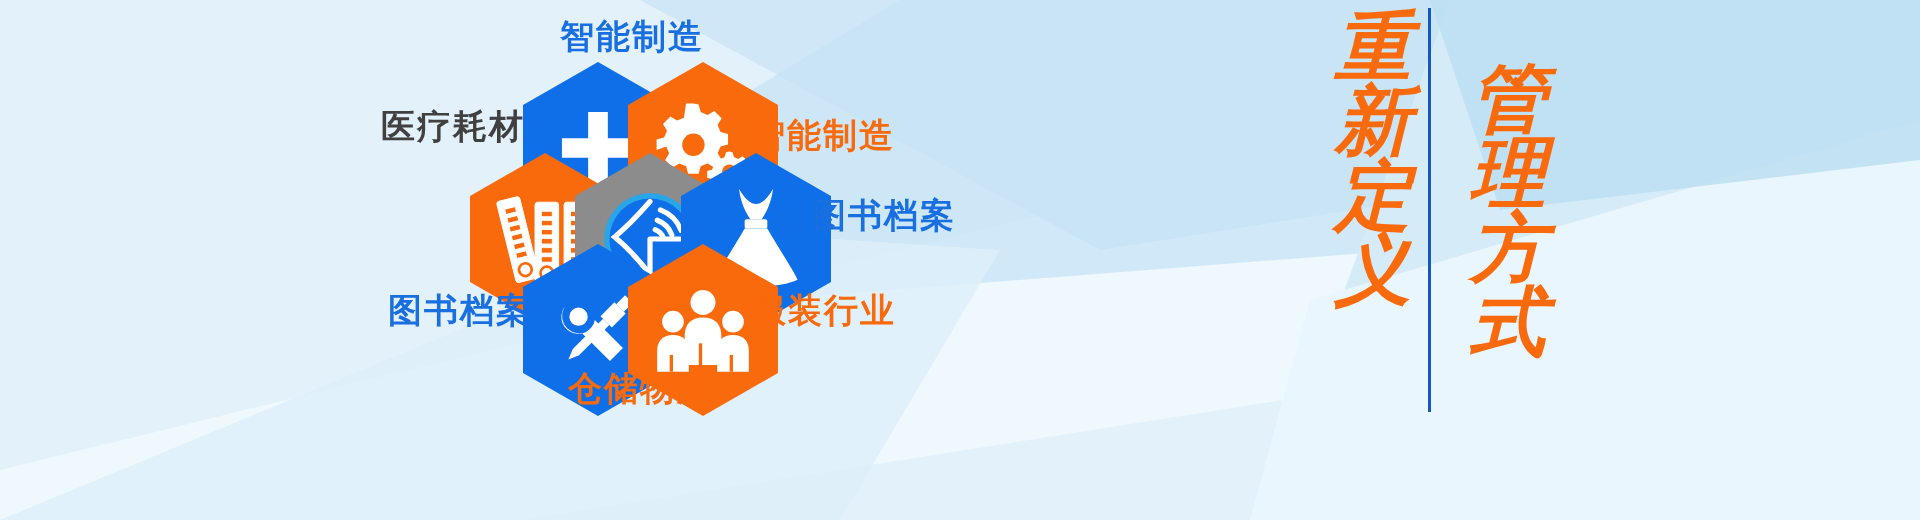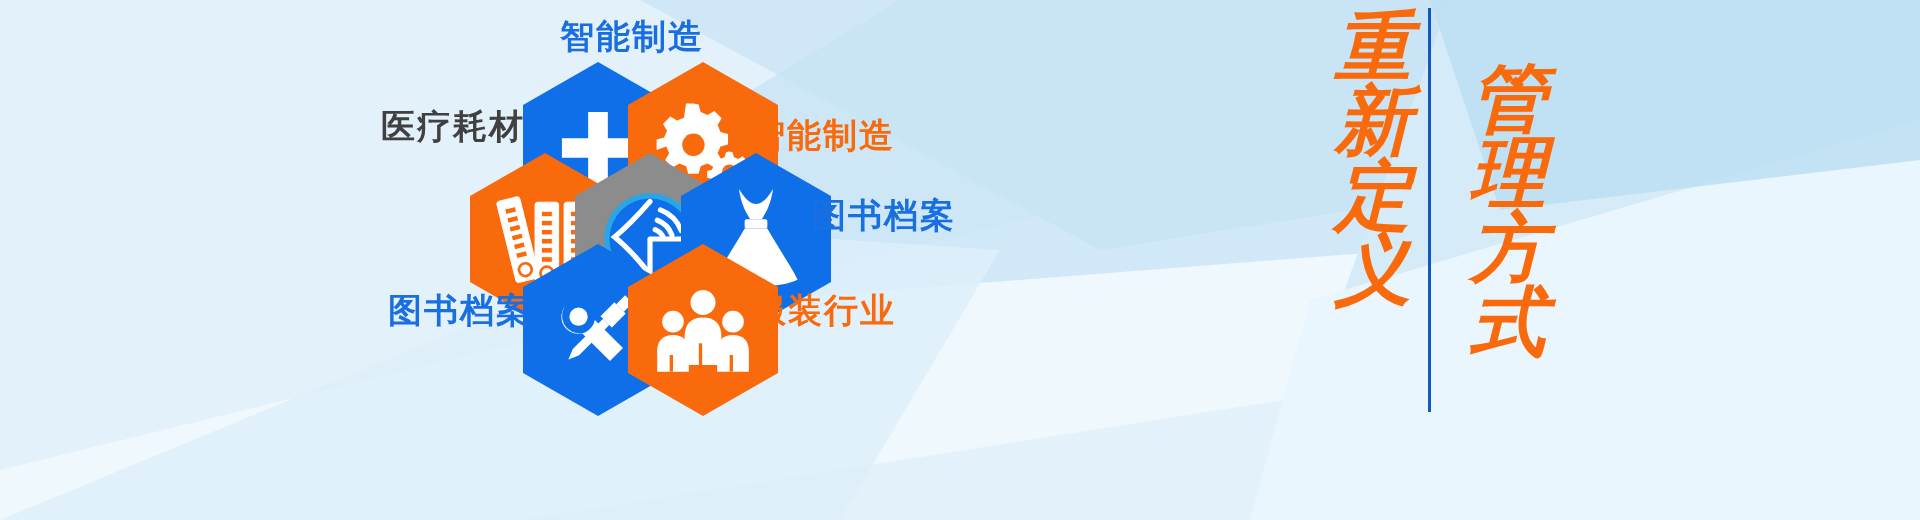--- a/index.html
+++ b/index.html
@@ -206,20 +206,21 @@
 
   <div class="lbl" style="left:751px;top:104px;color:#f96a0c;font-size:34px;margin-top:9px;">智能制造</div>
 
 
   <div class="lbl" style="left:812px;top:193px;color:#1a6fe0;font-size:34px;">图书档案</div>
 
   <div class="lbl" style="left:388px;top:288px;color:#1a6fe0;font-size:34px;">图书档案</div>
 
   <div class="lbl" style="left:752px;top:288px;color:#f96a0c;font-size:34px;">服装行业</div>
 
+  <div class="lbl" style="left:568px;top:366px;color:#f96a0c;font-size:34px;">仓储物流</div>
 
   <div id="calli">
 
     <div class="calcol" style="left:45px;top:10px;color:#f96a0c;font-size:76px;">
       <span>重</span>
       <span>新</span>
       <span>定</span>
       <span>义</span>
     </div>
 

